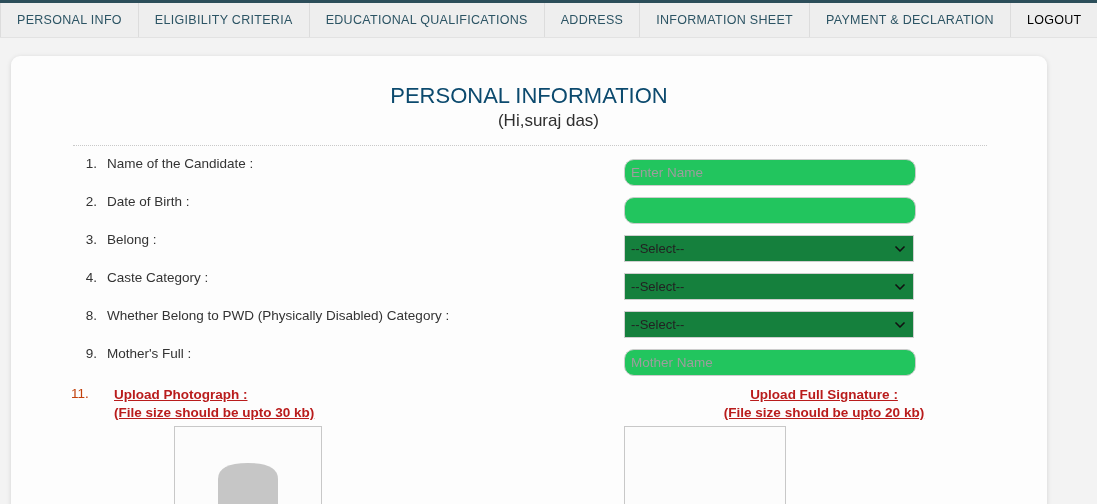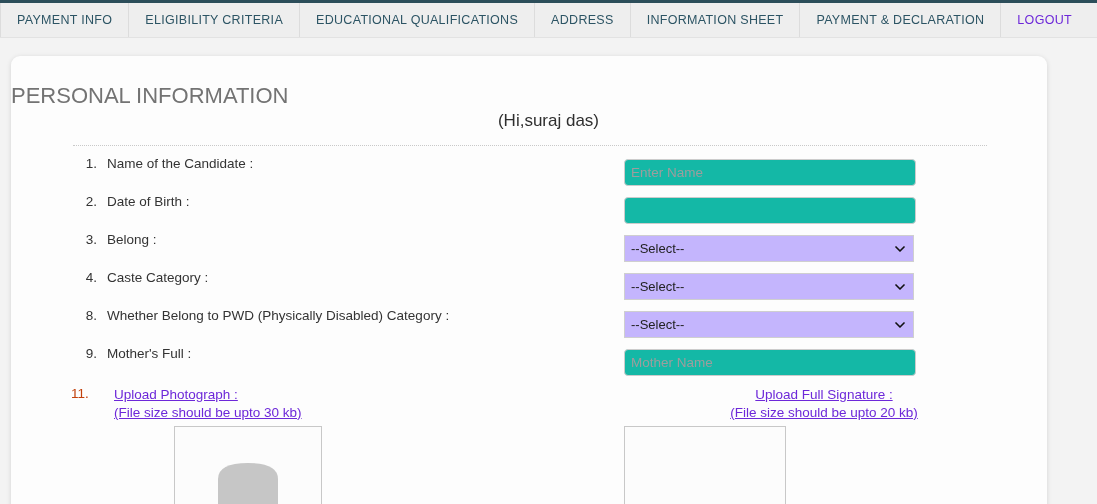--- a/index.html
+++ b/index.html
@@ -35,43 +35,43 @@
     font-size: 12.5px;
     letter-spacing: 0.3px;
     color: #2c5464;
     border-right: 1px solid #dcdcdc;
     white-space: nowrap;
     cursor: pointer;
     user-select: none;
   }
   .nav-item:first-child { border-left: 1px solid #dcdcdc; }
   .nav-item.logout {
-    color: #6d28d9;
+    color: #000000;
     border-right: none;
     justify-content: center;
   }
 
   
   .card {
     position: absolute;
     left: 11px;
     top: 56px;
     width: 1036px;
     height: 520px;
     background: #fdfdfd;
     border-radius: 9px;
     box-shadow: 0 1px 5px rgba(0,0,0,0.13);
     box-sizing: border-box;
     overflow: hidden;
   }
 
   .page-title {
-    text-align: left;
+    text-align: center;
     font-size: 22px;
-    color: #737373;
+    color: #0c4a6e;
     margin: 0;
     padding-top: 26px;
     font-weight: normal;
     line-height: 1.25;
   }
   .page-subtitle {
     text-align: center;
     font-size: 17px;
     color: #2f2f2f;
     line-height: 1.25;
@@ -119,36 +119,36 @@
     position: absolute;
     left: 613px;
     top: 3px;
   }
 
   input.txt {
     width: 292px;
     height: 27px;
     box-sizing: border-box;
     border: 1px solid #cccccc;
-    background: #14b8a6;
+    background: #22c55e;
     font-size: 13.5px;
     font-family: "Liberation Sans", sans-serif;
     color: #333;
     padding: 0 6px;
     outline: none;
-    border-radius: 4px;
+    border-radius: 10px;
   }
   input.txt::placeholder { color: #9d9d9d; }
 
   select.sel {
     width: 290px;
     height: 27px;
     box-sizing: border-box;
     border: 1px solid #cfcfcf;
-    background: #c4b5fd;
+    background: #15803d;
     font-size: 13px;
     font-family: "Liberation Sans", sans-serif;
     color: #222;
     padding: 0 6px;
     outline: none;
     border-radius: 0;
     -webkit-appearance: none;
     -moz-appearance: none;
     appearance: none;
   }
@@ -163,22 +163,22 @@
   }
 
   
   .upload-row {
     position: relative;
     margin-top: 2px;
     height: 90px;
   }
   .upload-label {
     font-size: 13.5px;
-    font-weight: normal;
-    color: #6d28d9;
+    font-weight: bold;
+    color: #b91c1c;
     line-height: 1.35;
   }
   .upload-label .ul { text-decoration: underline; }
 
   .upload-left {
     position: absolute;
     left: 60px;
     top: 0;
     width: 520px;
   }
@@ -225,21 +225,21 @@
     height: 118px;
     border: 1px solid #c8c8c8;
     background: #fcfcfc;
   }
 </style>
 </head>
 <body>
 
 <div class="navbar">
   <div class="nav-item">
-    <span>PAYMENT INFO</span>
+    <span>PERSONAL INFO</span>
   </div>
   <div class="nav-item">
     <span>ELIGIBILITY CRITERIA</span>
   </div>
   <div class="nav-item">
     <span>EDUCATIONAL QUALIFICATIONS</span>
   </div>
   <div class="nav-item">
     <span>ADDRESS</span>
   </div>

